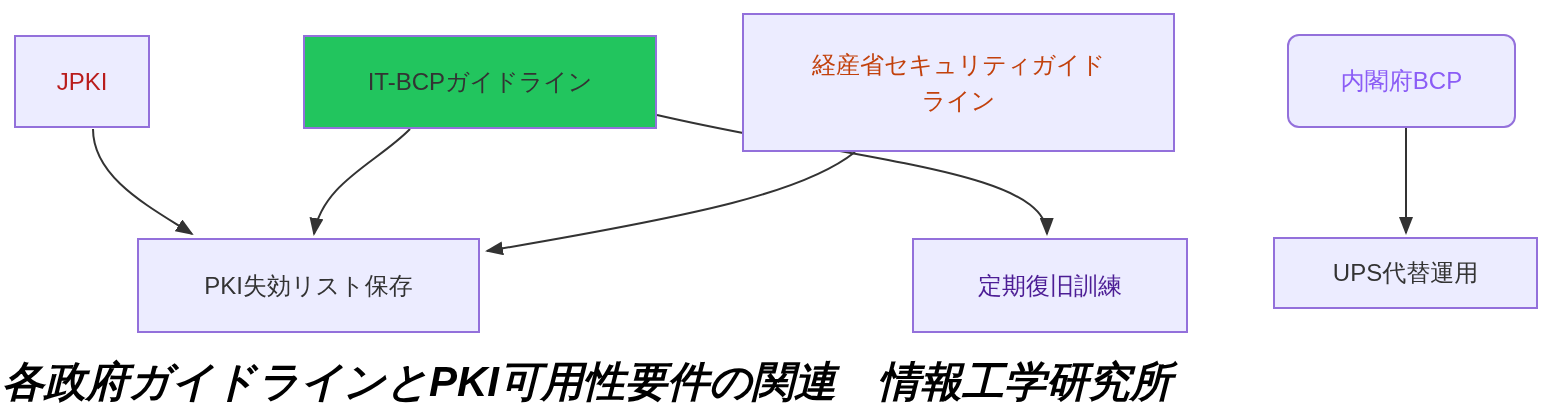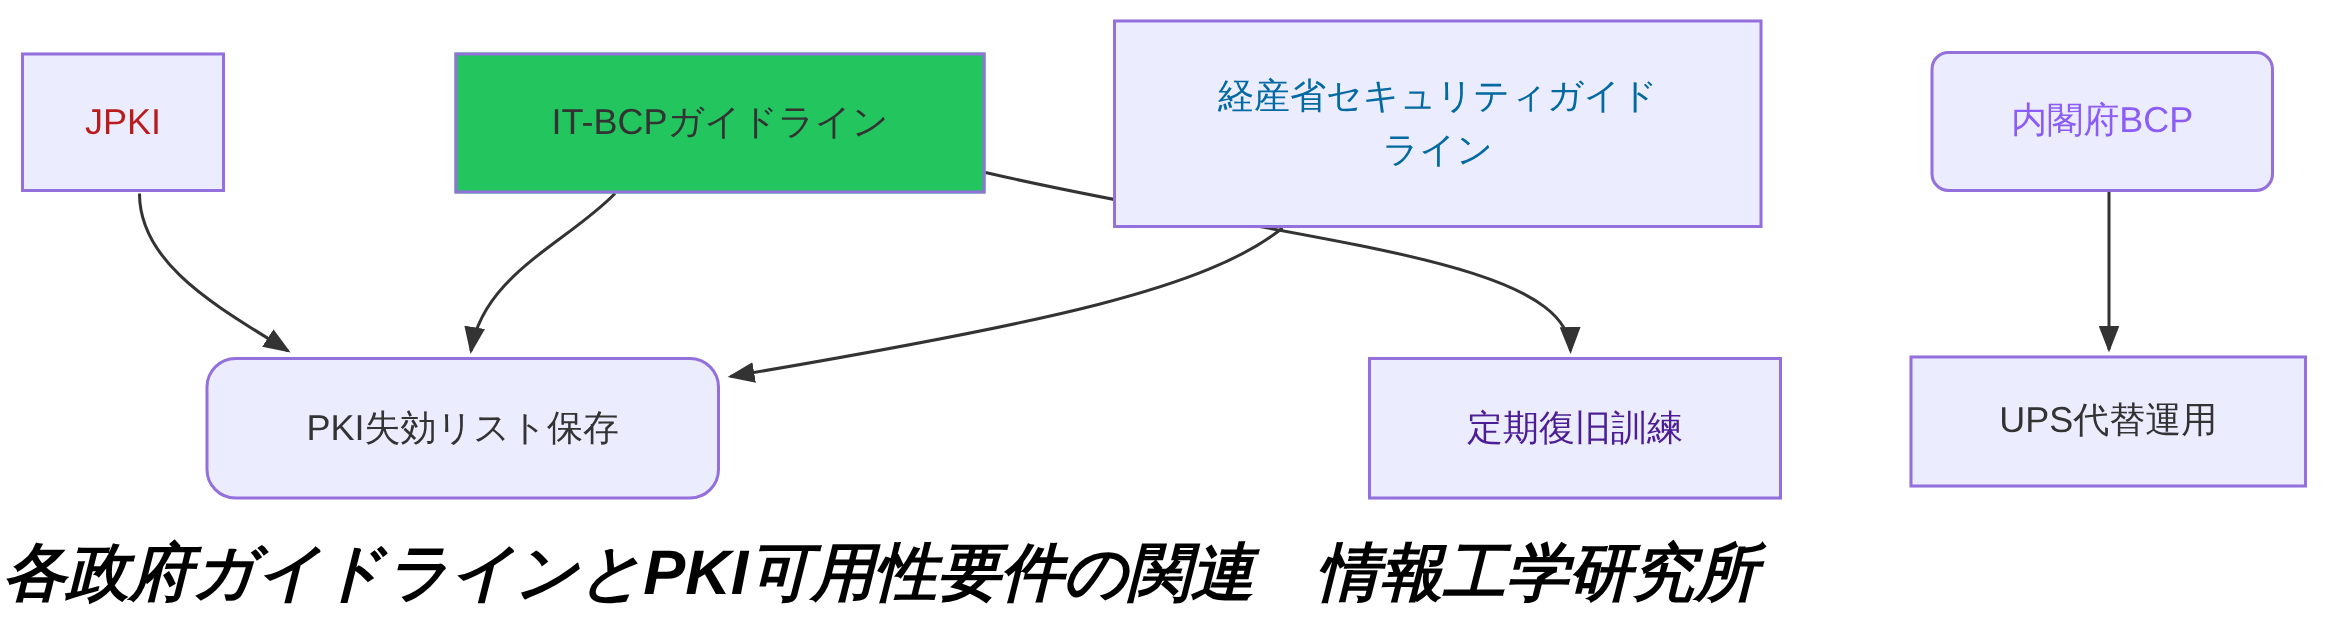--- a/index.html
+++ b/index.html
@@ -67,22 +67,22 @@
         <path d="M 410,129 C 378,162 322,183 314,234" fill="none" stroke="#333333" stroke-width="2" marker-end="url(#arrowhead)"></path>
         <path d="M 855,152 C 805,192 700,215 487,251" fill="none" stroke="#333333" stroke-width="2" marker-end="url(#arrowhead)"></path>
         <path d="M 657,115 C 860,162 1046,170 1047,234" fill="none" stroke="#333333" stroke-width="2" marker-end="url(#arrowhead)"></path>
         <path d="M 1406,128 L 1406,233" fill="none" stroke="#333333" stroke-width="2" marker-end="url(#arrowhead)"></path>
       </g>
   </svg>
 
   <div id="node-layer">
       <div class="node" style="left: 14px; top: 35px; width: 136px; height: 93px; background: rgb(236, 236, 255); border-color: rgb(147, 112, 219); color: #b91c1c;">JPKI</div>
       <div class="node" style="left: 303px; top: 35px; width: 354px; height: 94px; background: #22c55e; border-color: rgb(147, 112, 219); color: rgb(51, 51, 51);">IT-BCPガイドライン</div>
-      <div class="node" style="left: 742px; top: 13px; width: 433px; height: 139px; background: rgb(236, 236, 255); border-color: rgb(147, 112, 219); color: #0369a1;">経産省セキュリティガイド
+      <div class="node" style="left: 742px; top: 13px; width: 433px; height: 139px; background: rgb(236, 236, 255); border-color: rgb(147, 112, 219); color: #c2410c;">経産省セキュリティガイド
 ライン</div>
       <div class="node" style="left: 1287px; top: 34px; width: 229px; height: 94px; background: rgb(236, 236, 255); border-color: rgb(147, 112, 219); color: #8b5cf6; border-radius: 12px;">内閣府BCP</div>
-      <div class="node" style="left: 137px; top: 238px; width: 343px; height: 95px; background: rgb(236, 236, 255); border-color: rgb(147, 112, 219); color: rgb(51, 51, 51); border-radius: 20px;">PKI失効リスト保存</div>
+      <div class="node" style="left: 137px; top: 238px; width: 343px; height: 95px; background: rgb(236, 236, 255); border-color: rgb(147, 112, 219); color: rgb(51, 51, 51);">PKI失効リスト保存</div>
       <div class="node" style="left: 912px; top: 238px; width: 276px; height: 95px; background: rgb(236, 236, 255); border-color: rgb(147, 112, 219); color: #4c1d95;">定期復旧訓練</div>
-      <div class="node" style="left: 1273px; top: 237px; width: 265px; height: 88px; background: rgb(236, 236, 255); border-color: rgb(147, 112, 219); color: rgb(51, 51, 51);">UPS代替運用</div>
+      <div class="node" style="left: 1273px; top: 237px; width: 265px; height: 72px; background: rgb(236, 236, 255); border-color: rgb(147, 112, 219); color: rgb(51, 51, 51);">UPS代替運用</div>
     </div>
 
   <div class="caption" style="color: rgb(0, 0, 0); border-bottom-color: rgb(0, 0, 0);">各政府ガイドラインとPKI可用性要件の関連　情報工学研究所</div>
 </div>
 
 </body></html>

